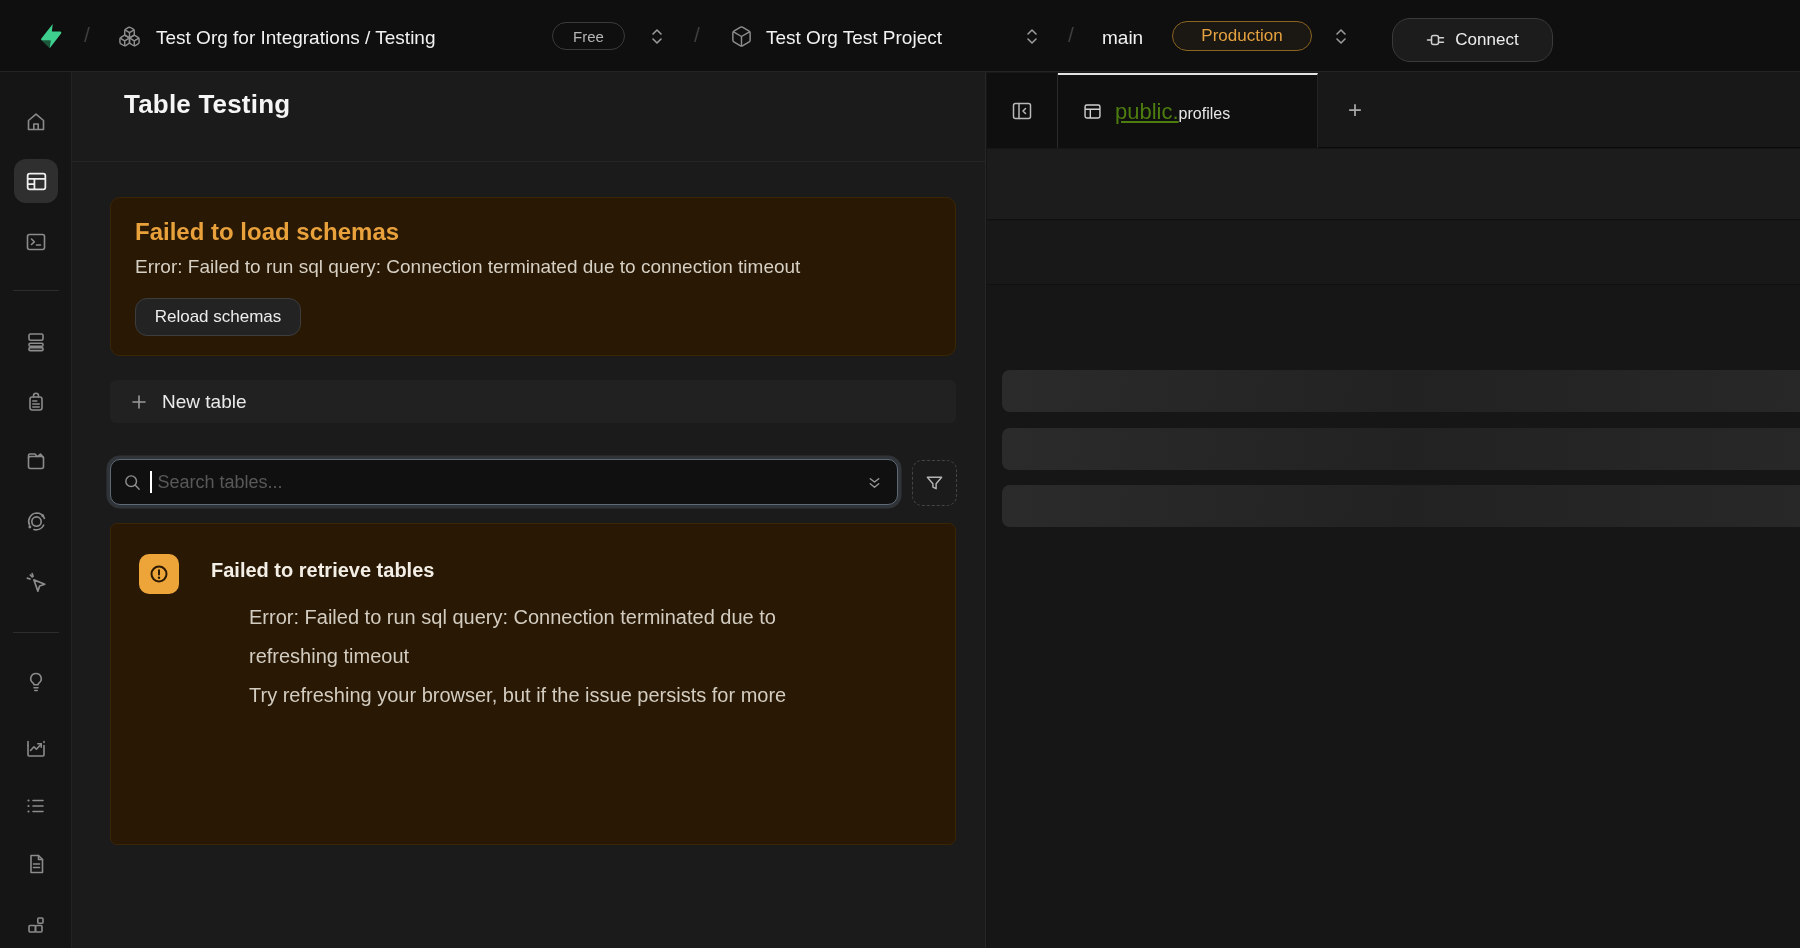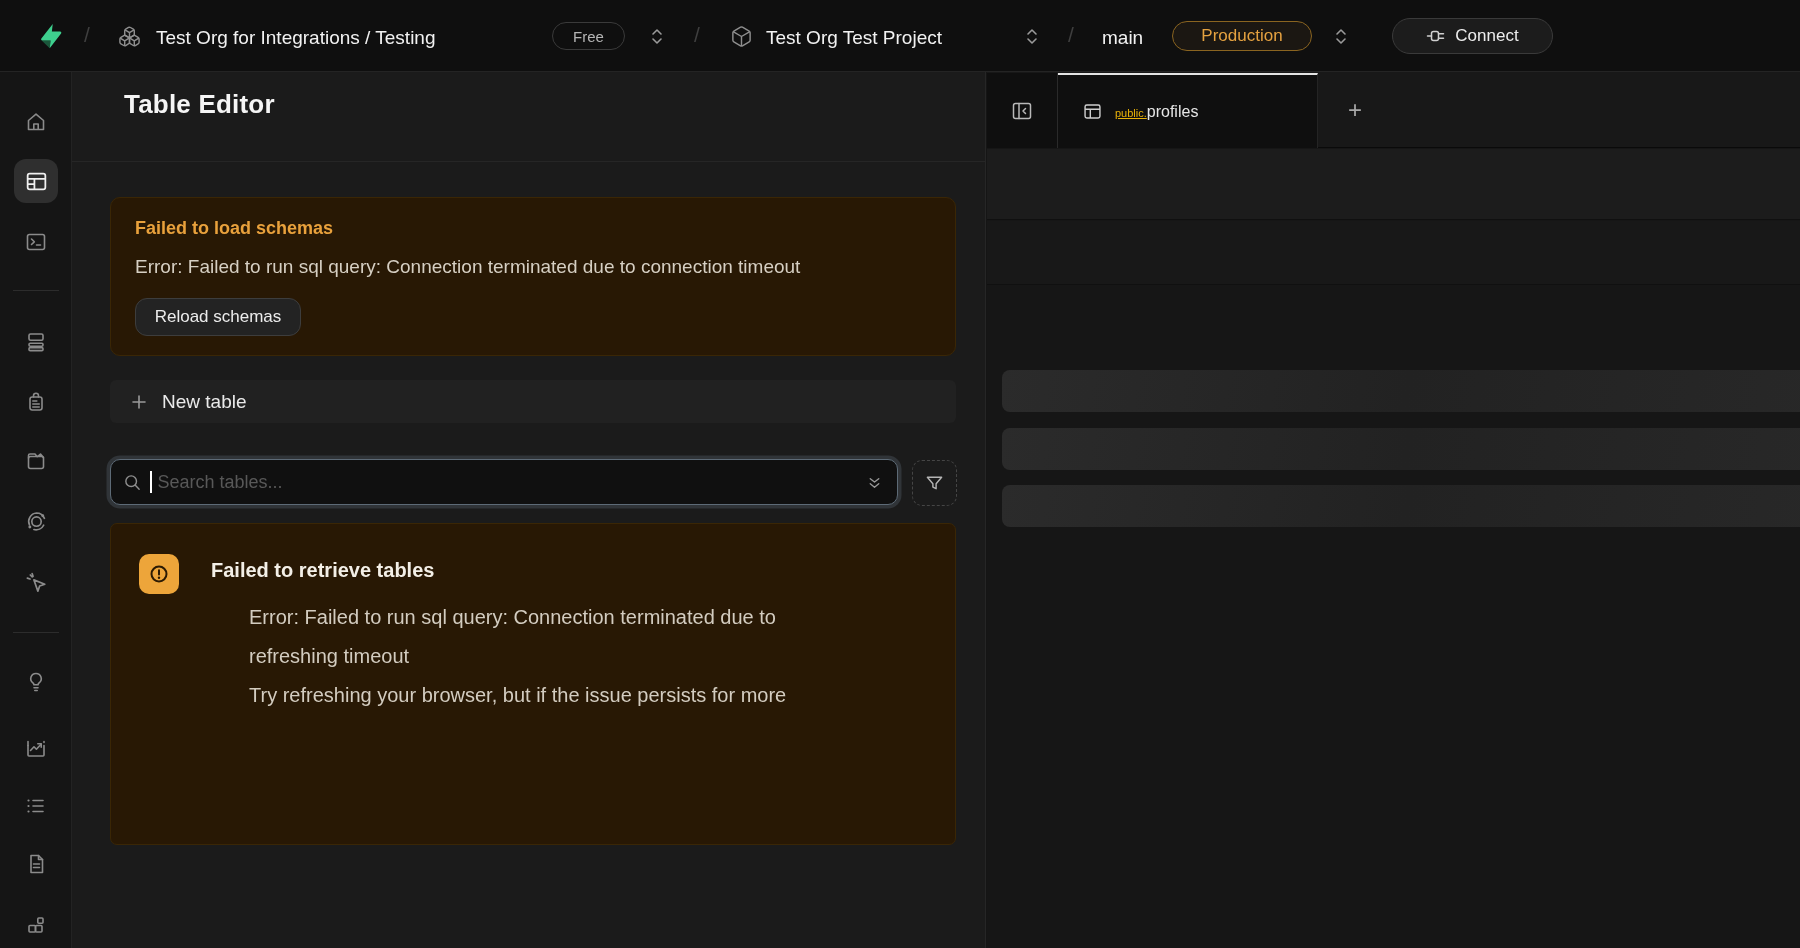--- a/index.html
+++ b/index.html
@@ -9,54 +9,54 @@
   svg{display:block;}
 
   
   #topbar{left:0;top:0;width:1800px;height:72px;background:#0f0f0f;border-bottom:1px solid #242424;}
   .slash{color:#3f3f3f;font-size:21px;font-weight:300;top:23px;}
   .crumb-text{font-size:19px;color:#f2f2f2;top:27px;white-space:nowrap;}
   .pill{border-radius:999px;display:flex;align-items:center;justify-content:center;}
   #free-badge{left:552px;top:22px;width:73px;height:28px;border:1px solid #3a3a3a;color:#b5b5b5;font-size:15px;}
   #prod-badge{left:1172px;top:21px;width:140px;height:30px;border:1px solid #8a6420;color:#e5a240;font-size:17px;background:rgba(228,160,64,0.06);}
   .chev-select{top:27px;}
-  #connect-btn{left:1392px;top:18px;width:161px;height:36px;border-radius:18px;background:#1c1c1c;border:1px solid #3a3a3a;display:flex;align-items:center;justify-content:center;gap:9px;color:#ededed;font-size:17px;cursor:pointer;}
+  #connect-btn{left:1392px;top:18px;width:161px;height:44px;border-radius:18px;background:#1c1c1c;border:1px solid #3a3a3a;display:flex;align-items:center;justify-content:center;gap:9px;color:#ededed;font-size:17px;cursor:pointer;}
 
   
   #rail{left:0;top:72px;width:72px;height:876px;background:#151515;border-right:1px solid #232323;}
   .rail-item{position:absolute;left:12px;width:48px;height:44px;display:flex;align-items:center;justify-content:center;}
   .rail-sel{position:absolute;left:14px;width:44px;height:44px;border-radius:12px;background:#2f2f2f;}
   .rail-div{position:absolute;left:13px;width:46px;height:1px;background:#2c2c2c;}
 
   
   #panel{left:72px;top:72px;width:914px;height:876px;background:#1b1b1b;border-right:1px solid #262626;}
   #panel-header{position:absolute;left:0;top:0;width:100%;height:90px;border-bottom:1px solid #262626;}
   #panel-title{position:absolute;left:52px;top:17px;font-size:26px;font-weight:600;color:#f5f5f5;letter-spacing:.2px;}
   .warn-card{position:absolute;background:#281804;border:1px solid #3a2605;border-radius:10px;}
-  .warn-title{color:#e9a13c;font-weight:700;font-size:18px;}
+  .warn-title{color:#e9a13c;font-weight:700;font-size:24px;}
   .warn-body{color:#d6cfc3;font-size:19px;}
   .ghost-btn{background:#232323;border:1px solid #3d3d3d;border-radius:12px;color:#ececec;font-size:17px;display:flex;align-items:center;justify-content:center;cursor:pointer;}
   #new-table{position:absolute;left:38px;top:308px;width:846px;height:43px;background:#212121;border-radius:6px;display:flex;align-items:center;cursor:pointer;}
   #new-table .plus{margin-left:20px;color:#9a9a9a;}
   #new-table .lbl{margin-left:14px;font-size:19px;font-weight:500;color:#eaeaea;}
   #search-box{position:absolute;left:38px;top:387px;width:788px;height:46px;background:#101010;border:1px solid #5d6a76;border-radius:10px;box-shadow:0 0 0 3.5px rgba(93,106,118,.32);display:flex;align-items:center;}
   #search-box .ph{color:#585858;font-size:18px;margin-left:6px;}
   #caret{width:1.5px;height:22px;background:#fff;margin-left:8px;}
   #filter-btn{position:absolute;left:840px;top:388px;width:45px;height:46px;border:1px dashed #454545;border-radius:10px;display:flex;align-items:center;justify-content:center;cursor:pointer;background:transparent;}
   #tables-error{left:38px;top:451px;width:846px;height:322px;border-radius:7px;}
   #warn-badge{position:absolute;left:28px;top:30px;width:40px;height:40px;border-radius:10px;background:#eda53a;display:flex;align-items:center;justify-content:center;}
   .err-line{position:absolute;left:138px;color:#d3ccc0;font-size:20px;white-space:nowrap;}
   #contact-btn{position:absolute;left:98px;top:254px;width:195px;height:45px;background:#301e07;border:1px solid #5c3f12;border-radius:10px;color:#f2ece2;font-size:19px;font-weight:600;display:flex;align-items:center;justify-content:center;cursor:pointer;}
 
   
   #right{left:987px;top:72px;width:813px;height:876px;background:#161616;}
   #tabstrip{position:absolute;left:0;top:0;width:813px;height:76px;background:#181818;border-bottom:1px solid #0a0a0a;}
   #collapse-btn{position:absolute;left:0;top:1px;width:71px;height:75px;background:#0f0f0f;border-right:1px solid #2a2a2a;display:flex;align-items:center;justify-content:center;cursor:pointer;}
   #tab-active{position:absolute;left:71px;top:1px;width:260px;height:75px;background:#0f0f0f;border-top:2px solid #e4e4e4;border-right:1px solid #242424;display:flex;align-items:center;gap:12px;padding-left:24px;cursor:pointer;}
-  #tab-active .schema{color:#eab308;font-size:11px;text-decoration:underline;}
+  #tab-active .schema{color:#4d7c0f;font-size:22px;text-decoration:underline;}
   #tab-active .tname{color:#e6e6e6;font-size:16px;}
   #newtab-btn{position:absolute;left:352px;top:22px;width:32px;height:32px;display:flex;align-items:center;justify-content:center;color:#a8a8a8;font-size:24px;font-weight:300;cursor:pointer;}
   #toolbar-row{position:absolute;left:0;top:77px;width:813px;height:71px;background:#1c1c1c;border-bottom:1px solid #101010;}
   #band-row{position:absolute;left:0;top:149px;width:813px;height:64px;background:#181818;border-bottom:1px solid #101010;}
   #gridbody{position:absolute;left:0;top:214px;width:813px;height:662px;background:#161616;overflow:hidden;}
   .skel{position:absolute;left:15px;width:900px;height:42px;border-radius:8px 0 0 8px;background:linear-gradient(100deg,#2b2b2b 0%,#222222 45%,#292929 100%);}
 </style>
 </head>
 <body>
 
@@ -239,21 +239,21 @@
             <rect x="5" y="12.5" width="6.5" height="6.5" rx="1"></rect>
             <rect x="11.5" y="12.5" width="6.5" height="6.5" rx="1"></rect>
             <rect x="13.8" y="5" width="5.2" height="5.2" rx="1"></rect>
           </svg>
         </span>
     </div>
   </div>
 
   <div id="panel" class="abs">
     <div id="panel-header">
-      <div id="panel-title">Table Editor</div>
+      <div id="panel-title">Table Testing</div>
     </div>
 
     <div class="warn-card" style="left:38px;top:125px;width:846px;height:159px;">
       <div class="abs warn-title" style="left:24px;top:20px">Failed to load schemas</div>
       <div class="abs warn-body" style="left:24px;top:58px">Error: Failed to run sql query: Connection terminated due to connection timeout</div>
       <div class="ghost-btn abs" style="left:24px;top:100px;width:166px;height:38px">Reload schemas</div>
     </div>
 
     <div id="new-table">
       <span class="plus">

